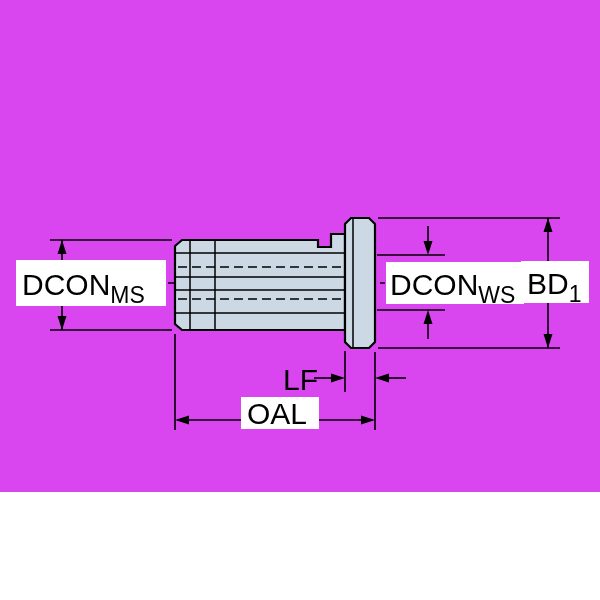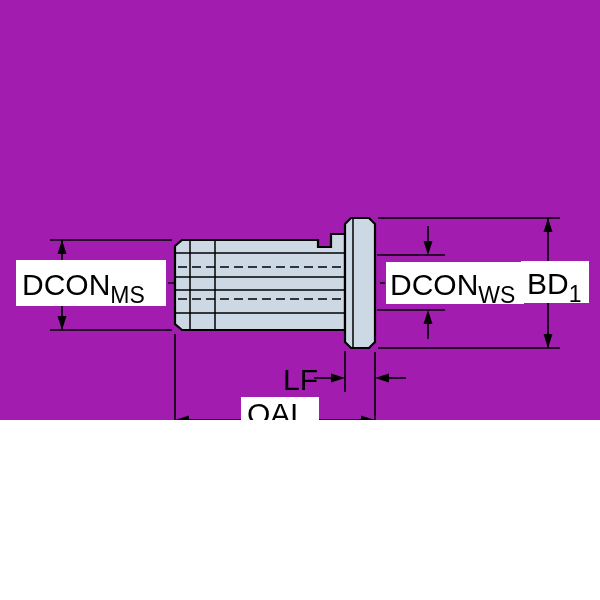--- a/index.html
+++ b/index.html
@@ -2,23 +2,23 @@
 <html style="--color-body-fill: #ccd9e5; --color-line: #000000; --color-background: #ffffff;"><head>
 <meta charset="utf-8">
 <style>
   html, body {
     margin: 0;
     padding: 0;
     background: #ffffff;
   }
   .stage {
     width: 600px;
-    height: 420px;
+    height: 492px;
     position: relative;
-    background: #a21caf;
+    background: #d946ef;
     overflow: hidden;
   }
   svg { display: block; }
   .part {
     fill: var(--color-body-fill, #ccd9e5);
     stroke: var(--color-line, #000);
     stroke-width: 2.2;
     stroke-linejoin: miter;
   }
   .thin {

